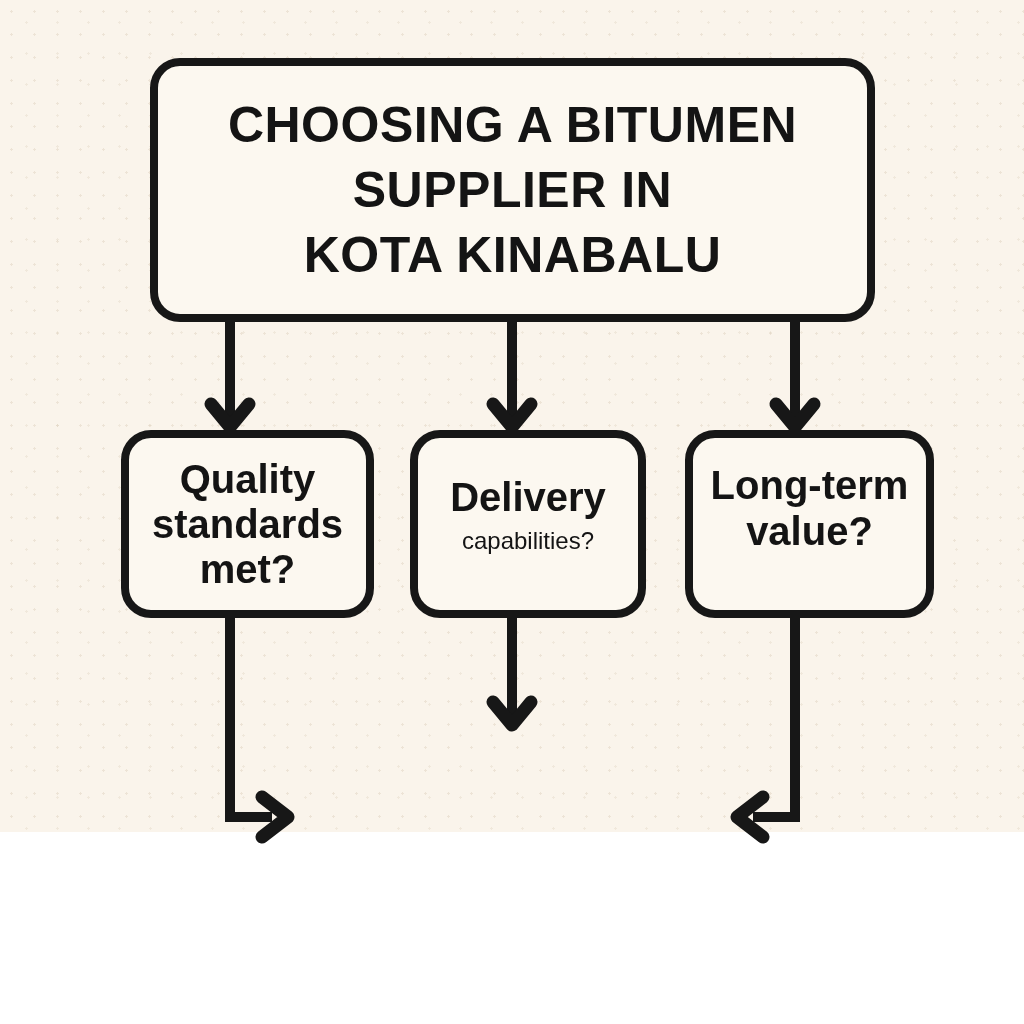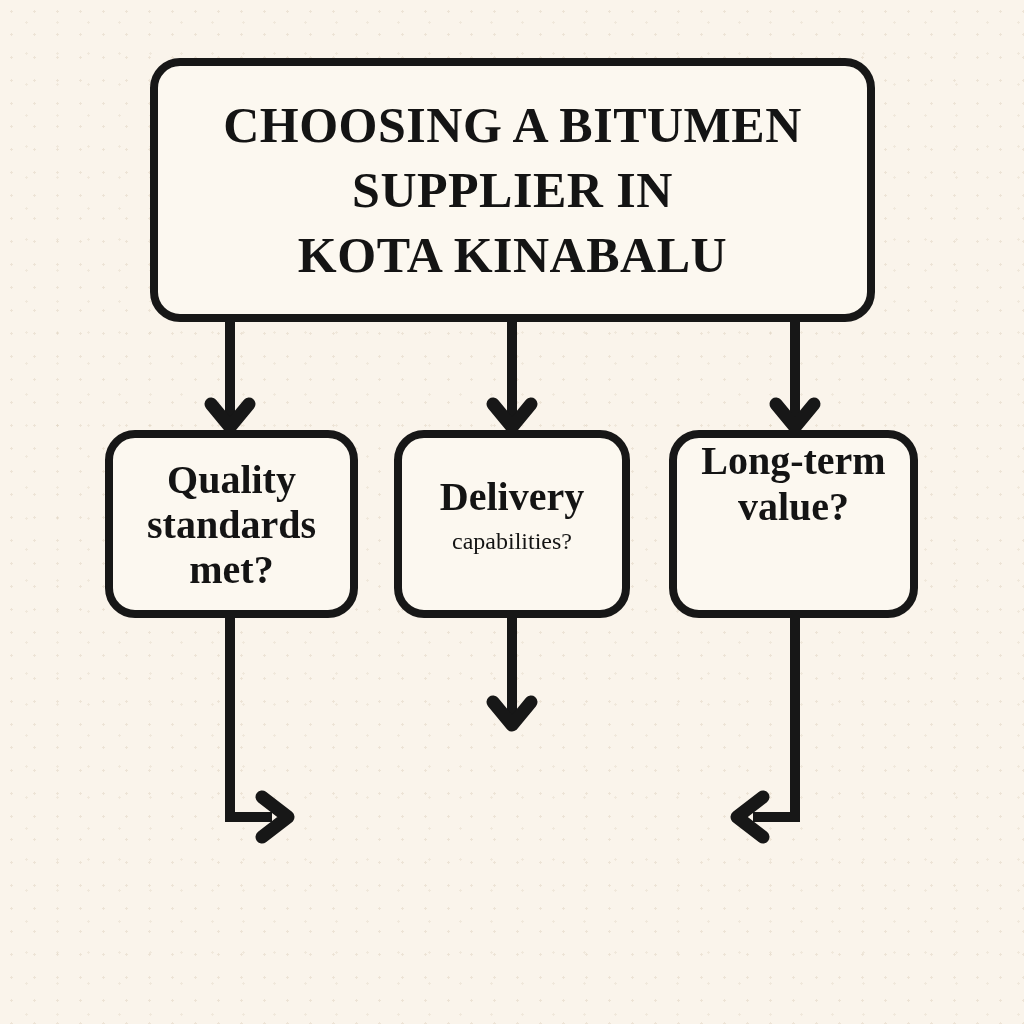--- a/index.html
+++ b/index.html
@@ -5,28 +5,28 @@
   html, body {
     margin: 0;
     padding: 0;
     width: 1024px;
     height: 1024px;
     overflow: hidden;
   }
   .canvas {
     position: relative;
     width: 1024px;
-    height: 1024px;
+    height: 832px;
     background-color: #FAF4EB;
     background-image:
       radial-gradient(rgba(205,190,165,0.30) 1px, transparent 1.4px),
       radial-gradient(rgba(205,190,165,0.22) 1px, transparent 1.4px);
     background-size: 23px 23px, 31px 31px;
     background-position: 0 0, 11px 7px;
-    font-family: Liberation Serif, serif;
+    font-family: Liberation Sans, sans-serif;
     color: #141414;
   }
   .edges-layer {
     position: absolute;
     left: 0;
     top: 0;
     width: 1024px;
     height: 1024px;
     z-index: 1;
   }
@@ -56,20 +56,21 @@
   .node-title .node-label {
     font-size: 50px;
     line-height: 65px;
     font-weight: 700;
     letter-spacing: 0.5px;
   }
   .node-row {
     top: 430px;
     height: 188px;
     border-radius: 30px;
+    margin-left: 16px;
   }
   .node-quality {
     left: 105px;
     width: 253px;
     justify-content: center;
   }
   .node-quality .node-label {
     font-size: 40px;
     line-height: 45px;
     font-weight: 700;
@@ -87,20 +88,21 @@
   }
   .node-delivery .line-secondary {
     font-size: 24px;
     line-height: 42px;
     font-weight: 400;
   }
   .node-value {
     left: 669px;
     width: 249px;
     justify-content: flex-start;
+    padding-top: 24px;
   }
   .node-value .node-label {
     font-size: 40px;
     line-height: 46px;
     font-weight: 700;
   }
   .node-supplier {
     left: 295px;
     top: 728px;
     width: 437px;

